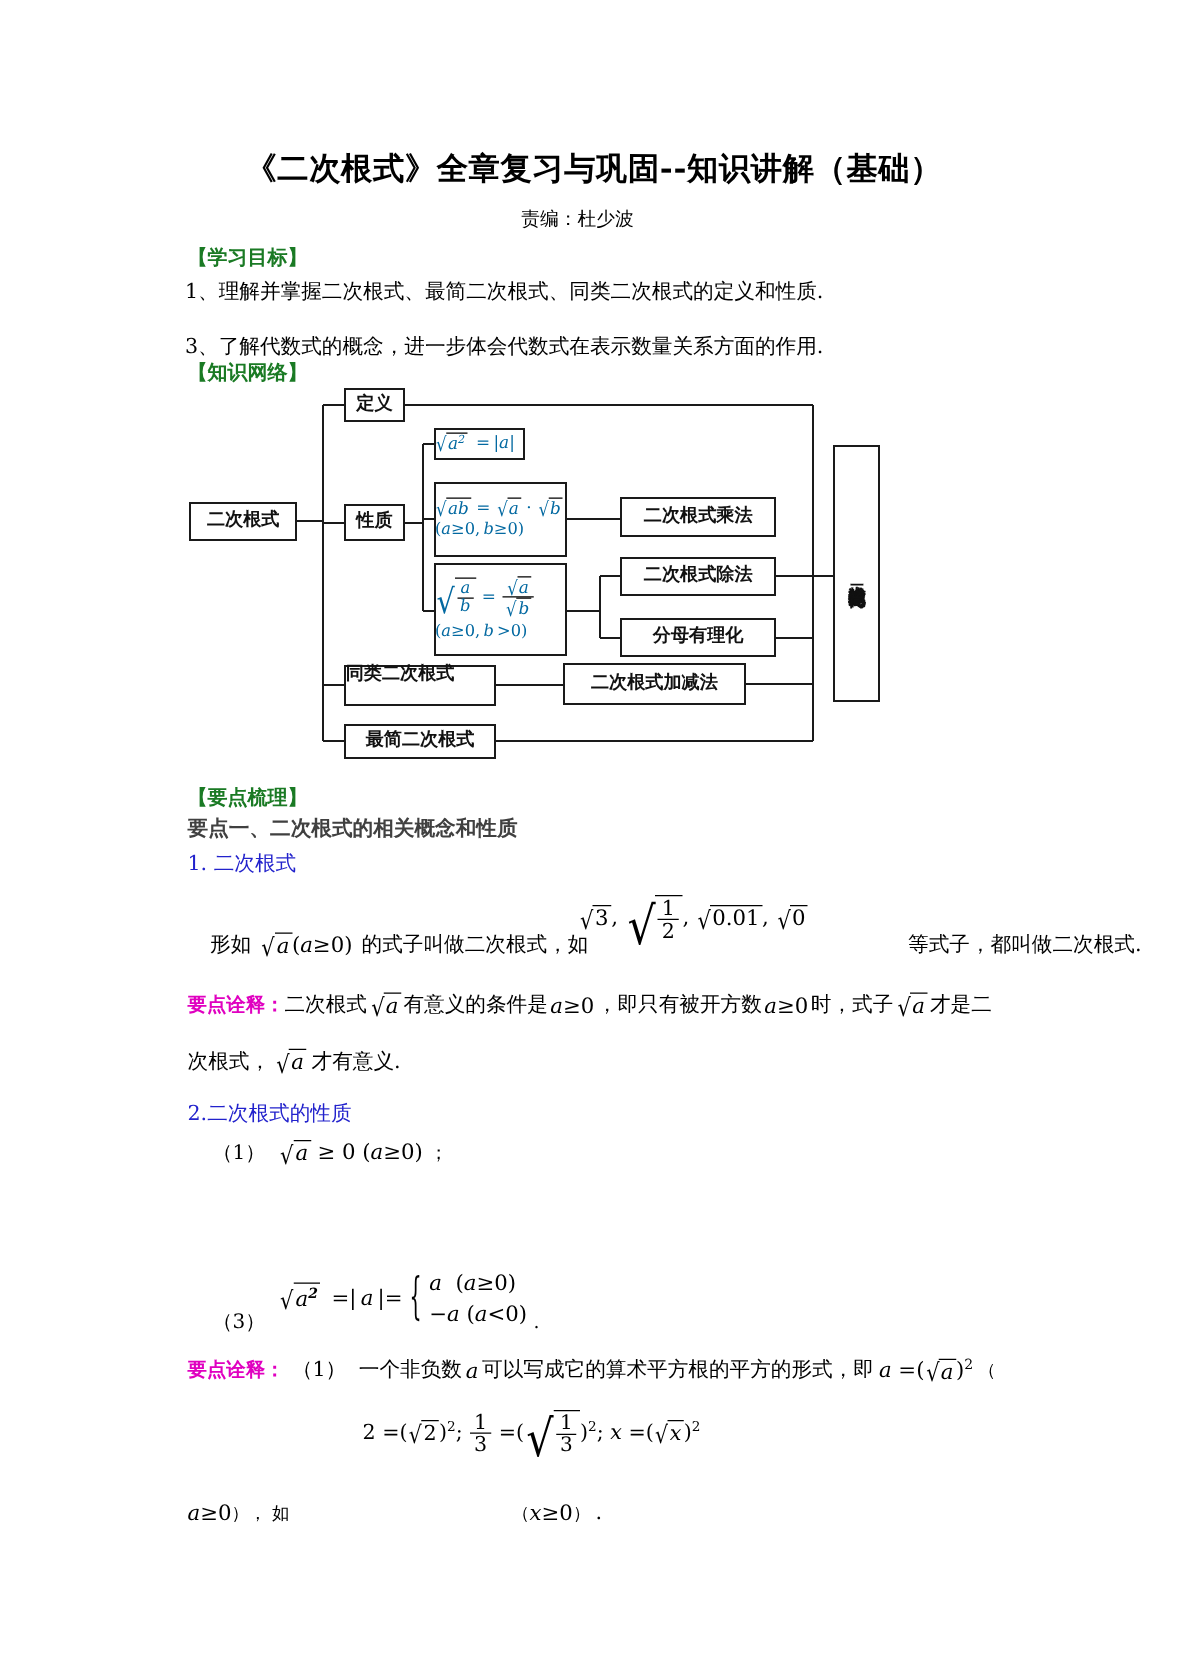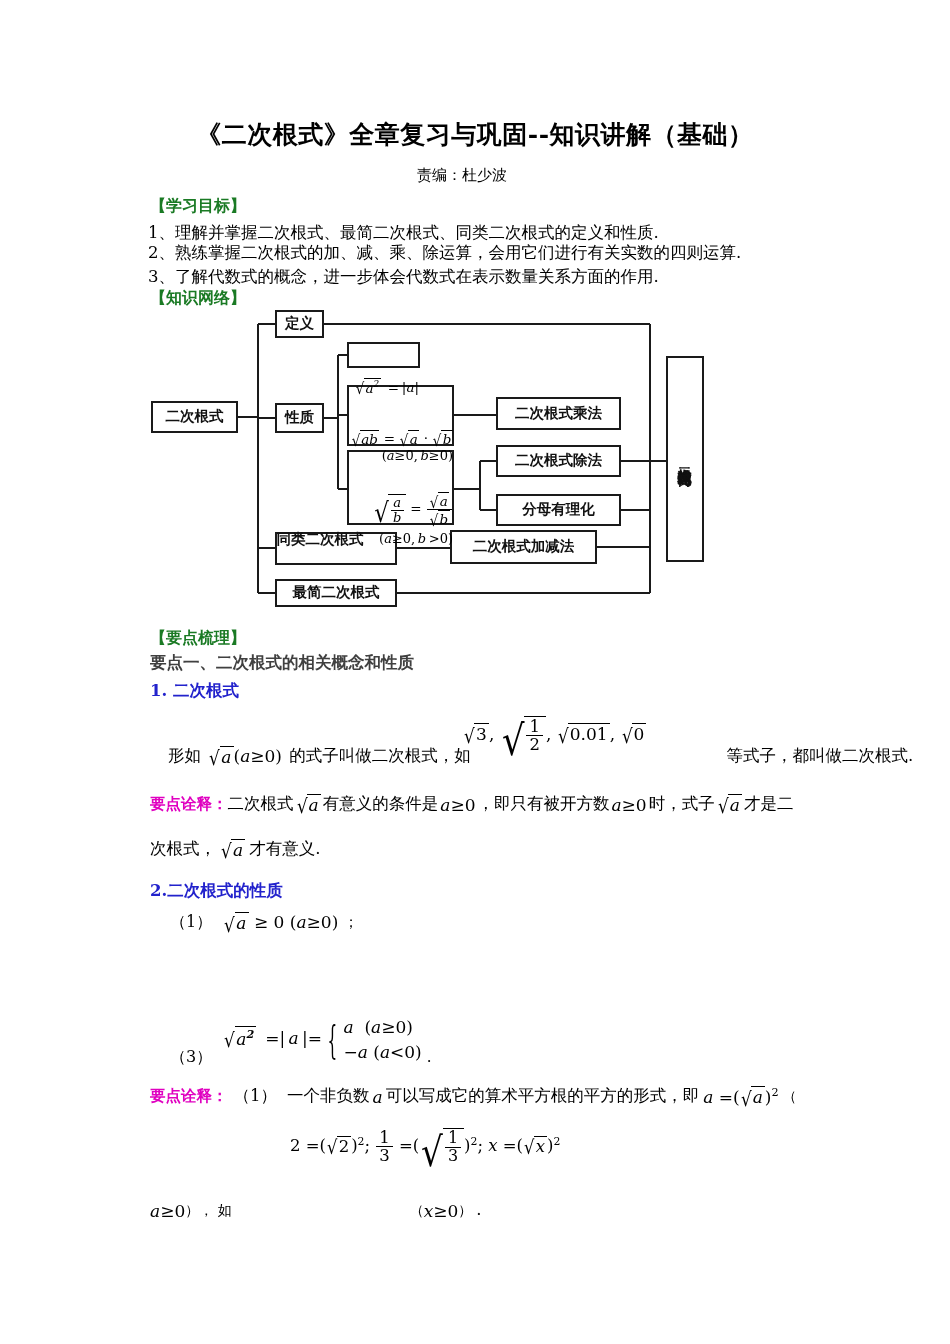--- a/index.html
+++ b/index.html
@@ -46,21 +46,21 @@
     font-weight: bold;
     font-size: 16px;
   }
   .orange-head {
     color: #404040;
     font-weight: bold;
     font-size: 16.5px;
   }
   .blue-head {
     color: #2222cc;
-    font-weight: bold;
+    font-weight: normal;
     font-size: 16.5px;
     text-align: center;
   }
   .magenta-head {
     color: #e000c0;
     font-weight: bold;
     font-size: 15.5px;
   }
   .body-line {
     font-size: 16.5px;
@@ -142,26 +142,25 @@
     font-size: 14.5px;
     color: #111;
     letter-spacing: 0px;
     text-align: center;
     line-height: 1.1;
   }
   .nbox-math {
     position: absolute;
     display: flex;
     flex-direction: column;
-    align-items: flex-end;
+    align-items: flex-start;
     justify-content: center;
     font-size: 14px;
-    color: #000000;
+    color: #0369a1;
     line-height: 1.25;
-    margin-top: 32px;
   }
   .vert-txt {
     position: absolute;
     writing-mode: vertical-rl;
     text-orientation: upright;
     font-family: "DejaVu Sans", "Liberation Sans", sans-serif;
     font-weight: bold;
     font-size: 14px;
     color: #111;
     display: flex;
@@ -173,21 +172,20 @@
 </head>
 <body>
 
 <div class="page">
 
   <div class="doc-title">《二次根式》全章复习与巩固--知识讲解（基础）</div>
   <div class="doc-author">责编：杜少波</div>
 
   <div class="blk green-head" style="left:150px; top:196px;">【学习目标】</div>
   <div class="blk body-line" style="left:148px; top:220px;">1、理解并掌握二次根式、最简二次根式、同类二次根式的定义和性质.</div>
-  <div class="blk body-line" style="left:148px; top:240px;">2、熟练掌握二次根式的加、减、乘、除运算，会用它们进行有关实数的四则运算.</div>
   <div class="blk body-line" style="left:148px; top:264px;">3、了解代数式的概念，进一步体会代数式在表示数量关系方面的作用.</div>
 
   <div class="blk green-head" style="left:150px; top:288px;">【知识网络】</div>
 
   <div id="knet">
     <svg width="562" height="305" viewBox="0 0 562 305" xmlns="http://www.w3.org/2000/svg">
       <g stroke="#1a1a1a" stroke-width="1.6" fill="none" shape-rendering="crispEdges">
 
         <rect x="4" y="99" width="85" height="30"></rect>
         <rect x="128" y="8" width="47" height="26"></rect>

